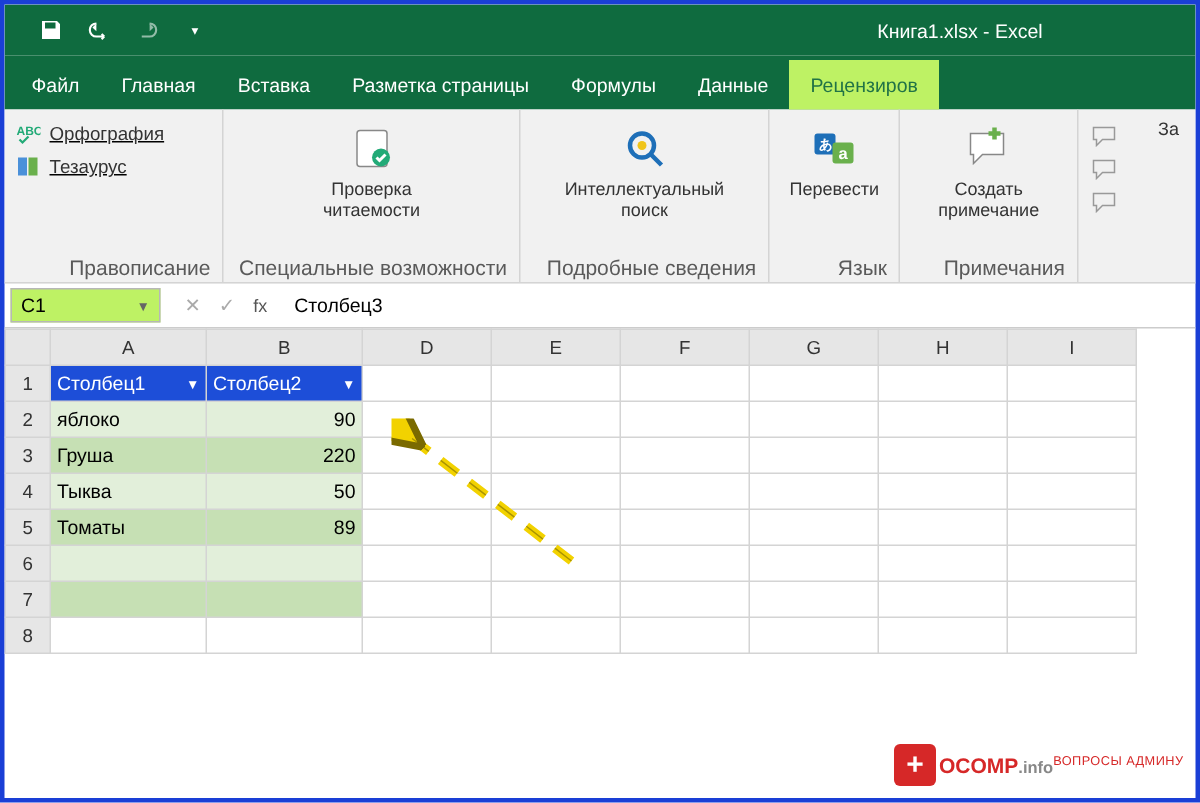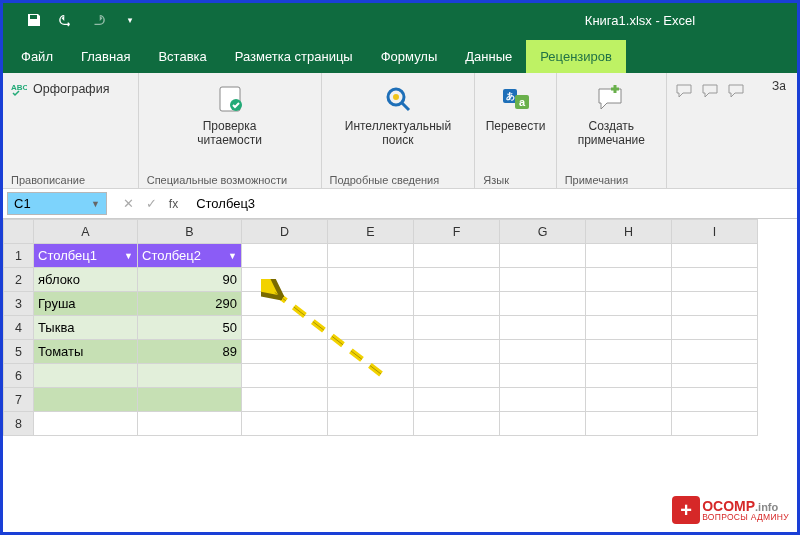--- a/index.html
+++ b/index.html
@@ -13,58 +13,58 @@
 
   
   .tabs { background: #0f6b3f; height: 36px; display: flex; align-items: flex-end; padding-left: 4px; }
   .tab { color: #fff; font-size: 13px; padding: 9px 14px; cursor: pointer; white-space: nowrap; }
   .tab.active { background: #bef264; color: #217346; }
 
   
   .ribbon { background: #f1f1f1; border-bottom: 1px solid #d4d4d4; height: 116px; display: flex; }
   .ribbon-group { border-right: 1px solid #d4d4d4; display: flex; flex-direction: column; justify-content: space-between; padding: 6px 8px 2px; }
   .group-content { display: flex; align-items: flex-start; gap: 6px; flex: 1; }
-  .group-label { text-align: left; font-size: 11px; color: #5a5a5a; padding-top: 3px; }
+  .group-label { text-align: right; font-size: 14px; color: #5a5a5a; padding-top: 3px; }
   .btn-small { display: flex; align-items: center; gap: 6px; font-size: 12.5px; color: #333; padding: 2px 0; }
   .btn-large { display: flex; flex-direction: column; align-items: center; text-align: center; font-size: 12px; color: #333; width: 100%; gap: 4px; }
   .btn-large .icon-lg { width: 32px; height: 32px; margin-top: 4px; }
-  .col { display: flex; gap: 2px; }
+  .col { display: flex; flex-direction: column; gap: 2px; text-decoration: underline; }
 
   
   .fbar-row { display: flex; height: 30px; border-bottom: 1px solid #ccc; align-items: stretch; }
-  .namebox { width: 100px; border: 1px solid #b7b7b7; margin: 3px 4px; display: flex; align-items: center; padding: 0 6px; font-size: 13px; background: #7dd3fc; justify-content: space-between; }
+  .namebox { width: 100px; border: 1px solid #b7b7b7; margin: 3px 4px; display: flex; align-items: center; padding: 0 6px; font-size: 13px; background: #bef264; justify-content: space-between; }
   .namebox .dd { font-size: 9px; color: #666; }
   .fbar-btns { display: flex; align-items: center; gap: 12px; padding: 0 12px; color: #aaa; font-size: 13px; }
   .fbar-btns .fx { color: #555; font-size: 12px; }
   .formula-input { flex: 1; border: none; margin: 3px 4px 3px 0; padding: 0 6px; font-size: 13px; display: flex; align-items: center; background: #fff; }
 
   
   .grid-wrap { position: relative; }
   table.grid { border-collapse: collapse; table-layout: fixed; }
   .grid th, .grid td { border: 1px solid #d4d4d4; font-size: 13px; font-weight: normal; text-align: left; padding: 0 4px; height: 24px; overflow: hidden; }
   .grid th.colhdr { background: #e6e6e6; text-align: center; height: 24px; font-size: 12.5px; color: #333; }
   .grid th.rowhdr { background: #e6e6e6; text-align: center; width: 30px; font-size: 12.5px; color: #333; }
   .grid th.corner { background: #e6e6e6; width: 30px; }
   .colA { width: 104px; } .colB { width: 104px; }
   .colD, .colE, .colF, .colG, .colH, .colI { width: 86px; }
 
   
-  .tbl-head { background: #8b5cf6; color: #fff; font-weight: 600; }
+  .tbl-head { background: #1d4ed8; color: #fff; font-weight: 600; }
   .tbl-head .dd-sm { float: right; font-size: 9px; color: #fff; padding-top: 3px; }
   .band-light { background: #e2efda; }
   .band-dark { background: #c6e0b4; }
   .num { text-align: right !important; }
 
   
   .arrow-svg { position: absolute; top: 60px; left: 258px; width: 160px; height: 120px; pointer-events: none; }
 
   
   .watermark { position: absolute; right: 8px; bottom: 8px; display: flex; align-items: center; gap: 2px; }
   .wm-plus { width: 28px; height: 28px; background: #d62828; border-radius: 4px; display: flex; align-items: center; justify-content: center; color: #fff; font-weight: bold; font-size: 20px; }
-  .wm-text { display: flex; flex-direction: column; line-height: 1; }
+  .wm-text { display: flex; flex-direction: row; line-height: 1; }
   .wm-main { font-weight: 700; color: #d62828; font-size: 14px; }
   .wm-main .info { color: #888; font-size: 11px; font-weight: 600; }
   .wm-sub { font-size: 8.5px; color: #d62828; letter-spacing: 0.3px; font-weight: 400; }
 
   svg { display: block; }
 </style>
 </head>
 <body>
 
 <div class="titlebar">
@@ -104,20 +104,27 @@
 <div class="ribbon">
   <div class="ribbon-group" style="width:148px">
     <div class="group-content">
       <div class="col">
         <div class="btn-small">
           <svg width="16" height="16" viewBox="0 0 16 16">
               <text x="0" y="9" font-size="8" fill="#2a7" font-weight="bold">ABC</text>
               <path d="M2 12l2 2 4-4" stroke="#2a7" stroke-width="1.5" fill="none"></path>
             </svg>
           <span>Орфография</span>
+        </div>
+        <div class="btn-small">
+          <svg width="16" height="16" viewBox="0 0 16 16">
+              <rect x="1" y="2" width="6" height="12" fill="#4a90d9"></rect>
+              <rect x="8" y="2" width="6" height="12" fill="#6ab04c"></rect>
+            </svg>
+          <span>Тезаурус</span>
         </div>
       </div>
     </div>
     <div class="group-label">Правописание</div>
   </div>
 
   <div class="ribbon-group" style="width:200px">
     <div class="group-content" style="justify-content:center">
       <div class="btn-large">
         <span class="icon-lg">
@@ -269,21 +276,21 @@
     <td></td>
           <td></td>
           <td></td>
           <td></td>
           <td></td>
           <td></td>
   </tr>
   <tr>
     <th class="rowhdr">3</th>
     <td class="band-dark">Груша</td>
-    <td class="band-dark num">290</td>
+    <td class="band-dark num">220</td>
     <td></td>
           <td></td>
           <td></td>
           <td></td>
           <td></td>
           <td></td>
   </tr>
   <tr>
     <th class="rowhdr">4</th>
     <td class="band-light">Тыква</td>

